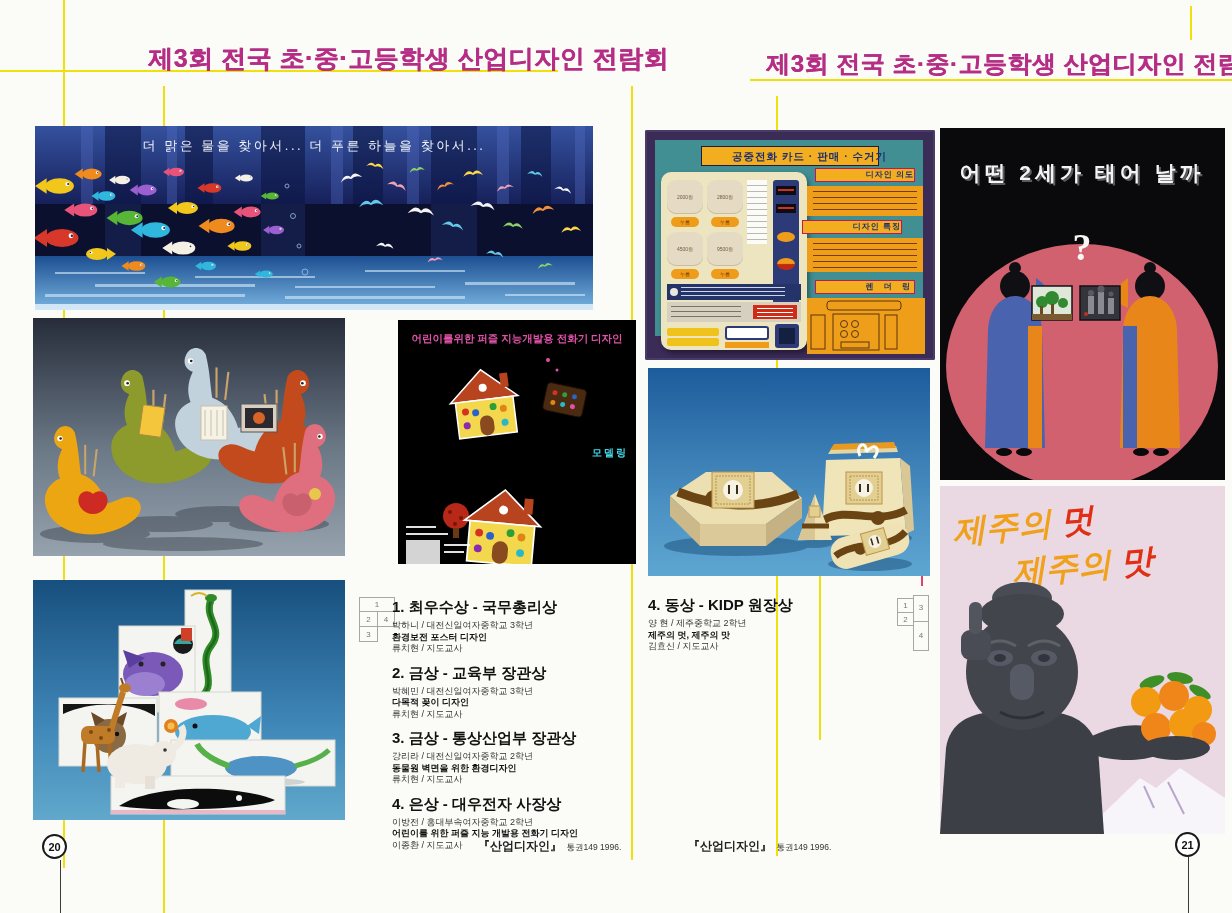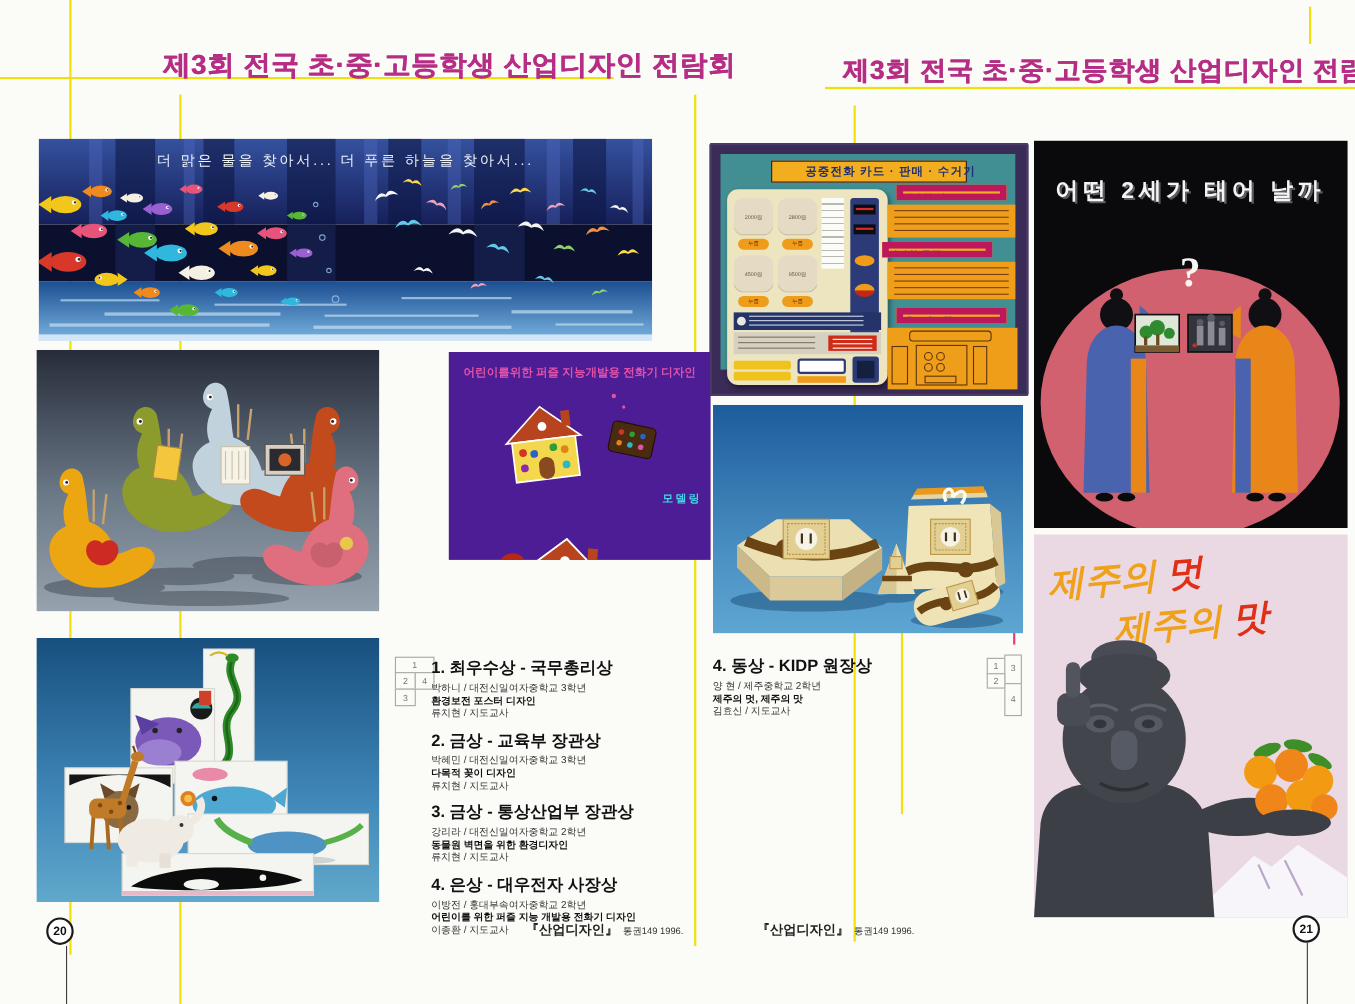--- a/index.html
+++ b/index.html
@@ -60,22 +60,22 @@
   .vgray { position:absolute; left:6px; top:130px; width:134px; height:20px; background:#d6d0c0; }
   .vgray i { display:block; height:1px; background:#7a7468; margin:4px 60px 0 4px; }
   .vred { position:absolute; left:86px; top:3px; width:44px; height:14px; background:#cf2c18; }
   .vred i { display:block; height:1px; background:#fff; margin:3px 4px 0; }
   .vslotY { position:absolute; left:6px; width:52px; height:8px; background:#f0c31c; border-radius:2px; }
   .vcard { position:absolute; left:64px; top:154px; width:44px; height:14px; background:#fff;
            border:2px solid #2c3b78; border-radius:3px; }
   .vcardo { position:absolute; left:64px; top:170px; width:44px; height:6px; background:#ef9c1a; }
   .vnavy { position:absolute; left:114px; top:152px; width:24px; height:24px; background:#2c3b78; border-radius:3px; }
   .vnavy i { position:absolute; left:4px; top:4px; width:16px; height:16px; background:#14203f; display:block; }
-  .sec-h { position:absolute; height:14px; background:#f2ae1e; border:6px solid #be185d; color:#1d2f73;
-           font-weight:bold; font-size:8px; text-align:left; line-height:12px; letter-spacing:1px;
+  .sec-h { position:absolute; height:14px; background:#f2ae1e; border:1px solid #be185d; color:#1d2f73;
+           font-weight:bold; font-size:8px; text-align:right; line-height:12px; letter-spacing:1px;
            white-space:nowrap; overflow:hidden; z-index:4; }
   .sec-b { position:absolute; background:#ef9e1a; z-index:4; }
   .sec-b i { display:block; height:1px; background:#7a3c10; margin:5px 6px 0; }
   
   .awards { position:absolute; z-index:3; color:#111; }
   .award { margin-bottom:9px; }
   .award h4 { font-size:15px; font-weight:bold; margin-bottom:3px; white-space:nowrap; }
   .award .l { font-size:9px; line-height:11.5px; color:#333; white-space:nowrap; }
   .award .w { font-weight:bold; color:#111; }
   
@@ -348,21 +348,21 @@
         <ellipse cx="104" cy="184" rx="30" ry="20" fill="#efeae2"></ellipse>
         <rect x="82" y="194" width="10" height="14" fill="#efeae2"></rect>
           <rect x="112" y="196" width="10" height="13" fill="#e6e0d6"></rect>
         <circle cx="130" cy="174" r="13" fill="#efeae2"></circle>
         <path d="M140,168 C150,162 152,152 148,146" stroke="#efeae2" stroke-width="7" fill="none"></path>
         <circle cx="132" cy="170" r="1.8" fill="#333"></circle>
       </g>
     </svg>
   </div>
 
-  <div class="ph" style="left:408px; top:320px; width:238px; height:189px; background:#4c1d95;">
+  <div class="ph" style="left:398px; top:320px; width:238px; height:244px; background:#000000;">
     <div class="poster-title" style="top:12px;">어린이를위한 퍼즐 지능개발용 전화기 디자인</div>
     <div class="modeling" style="left:194px; top:126px;">모델링</div>
     <svg width="238" height="260" viewBox="0 0 238 260" style="position:absolute;left:0;top:0;">
       <defs>
         <g id="house">
           <polygon points="0,36 34,6 68,36" fill="#b8431f" stroke="#fff" stroke-width="1.5"></polygon>
           <rect x="52" y="12" width="8" height="14" fill="#b8431f"></rect>
           <rect x="5" y="36" width="58" height="36" fill="#f3d84d" stroke="#fff" stroke-width="1.5"></rect>
           <rect x="27" y="52" width="14" height="20" rx="7" fill="#8a4a20"></rect>
           <circle cx="14" cy="46" r="3.5" fill="#d43224"></circle>

